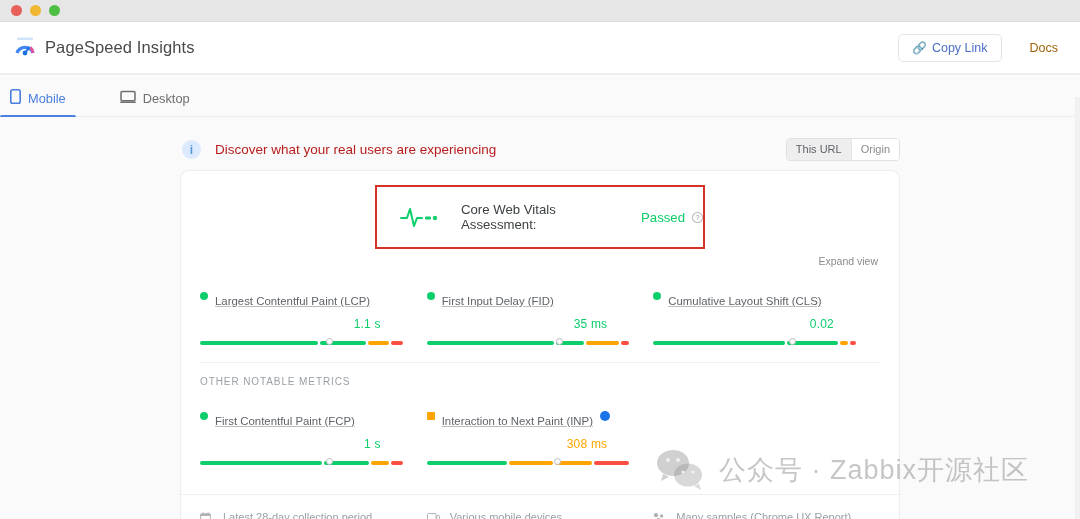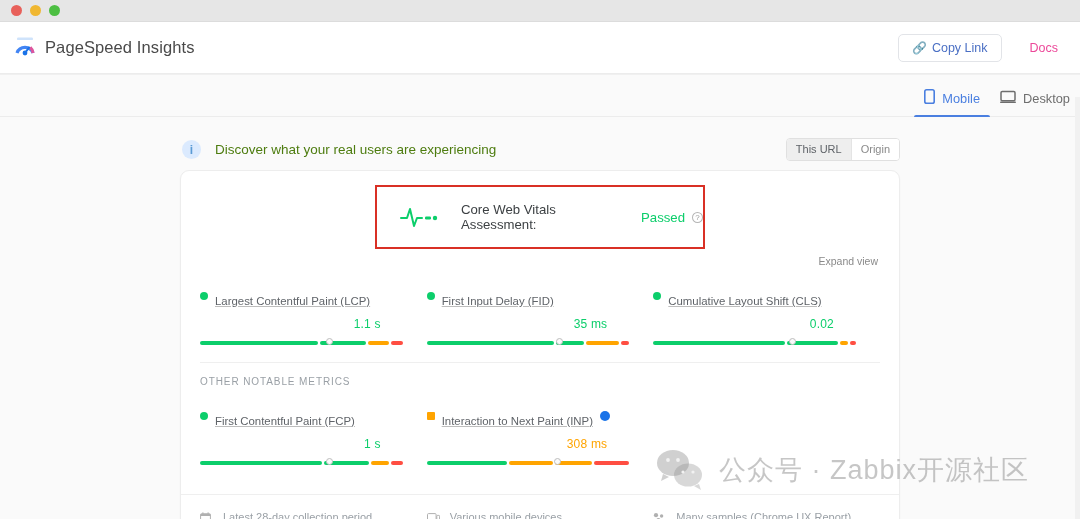--- a/index.html
+++ b/index.html
@@ -36,33 +36,33 @@
     font-size: 16.5px; color: #4a4a4a; letter-spacing: .1px;
   }
   .header-right { margin-left: auto; display: flex; align-items: center; gap: 16px; }
   .copy-link {
     display: flex; align-items: center; gap: 6px;
     border: 1px solid #e2e4e8; border-radius: 5px;
     padding: 6px 13px; background: #fff;
     font-size: 12.5px; color: #4a6fc4; white-space: nowrap;
   }
   .link-glyph { font-size: 12px; color: #4a6fc4; letter-spacing: -1px; }
-  .docs-link { font-size: 12.5px; color: #ec4899; padding-left: 12px; }
+  .docs-link { font-size: 12.5px; color: #a16207; padding-left: 12px; }
 
   
   .content {
     position: relative;
     background: #fafafa;
     height: 447px;
     border-top: 1px solid #f0f0f0;
   }
 
   
   .tabs {
-    display: flex; justify-content: flex-end; 
+    display: flex; justify-content: flex-start; gap: 34px;
     padding-top: 10px;
     border-bottom: 1px solid #ececec;
     background: #fafafa;
   }
   .tab {
     display: flex; align-items: center; gap: 7px;
     padding: 4px 10px 9px;
     font-size: 12.8px; color: #6e6e6e;
     position: relative;
   }
@@ -77,21 +77,21 @@
     display: flex; align-items: center;
     width: 720px; margin: 21px auto 0;
     padding-left: 2px;
   }
   .discover-icon {
     width: 19px; height: 19px; border-radius: 50%;
     background: #dbeafe; color: #5b9bd5;
     display: flex; align-items: center; justify-content: center;
     font-size: 12px; font-weight: bold; flex: 0 0 auto;
   }
-  .discover-text { margin-left: 14px; font-size: 13.5px; color: #4d7c0f; }
+  .discover-text { margin-left: 14px; font-size: 13.5px; color: #b91c1c; }
   .seg-group {
     margin-left: auto; display: flex;
     border: 1px solid #e0e0e0; border-radius: 4px; overflow: hidden;
     background: #fff;
   }
   .seg {
     font-size: 11px; padding: 4px 9px 5px; color: #8a8a8a; background: #fff;
   }
   .seg.active { background: #eeeeee; color: #5f6368; }
   .seg + .seg { border-left: 1px solid #e4e4e4; }

